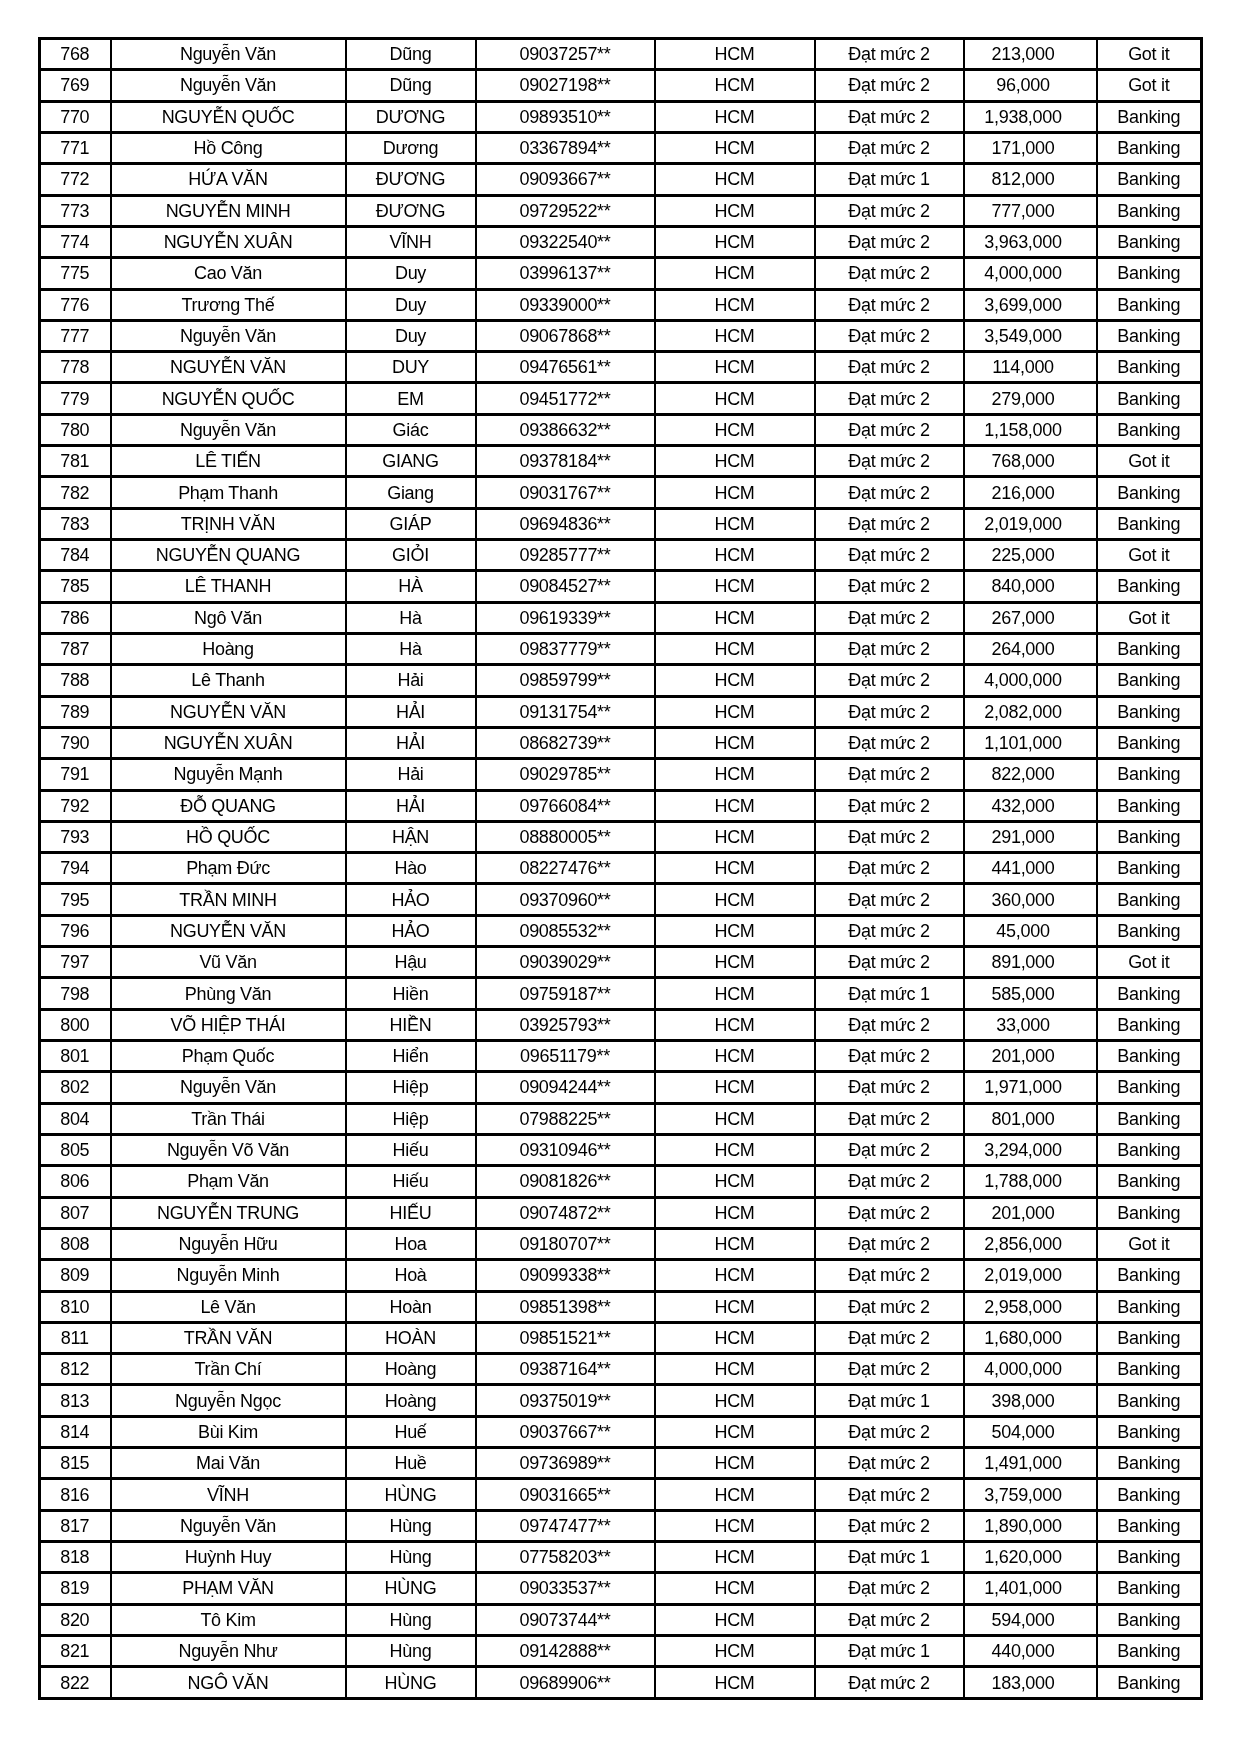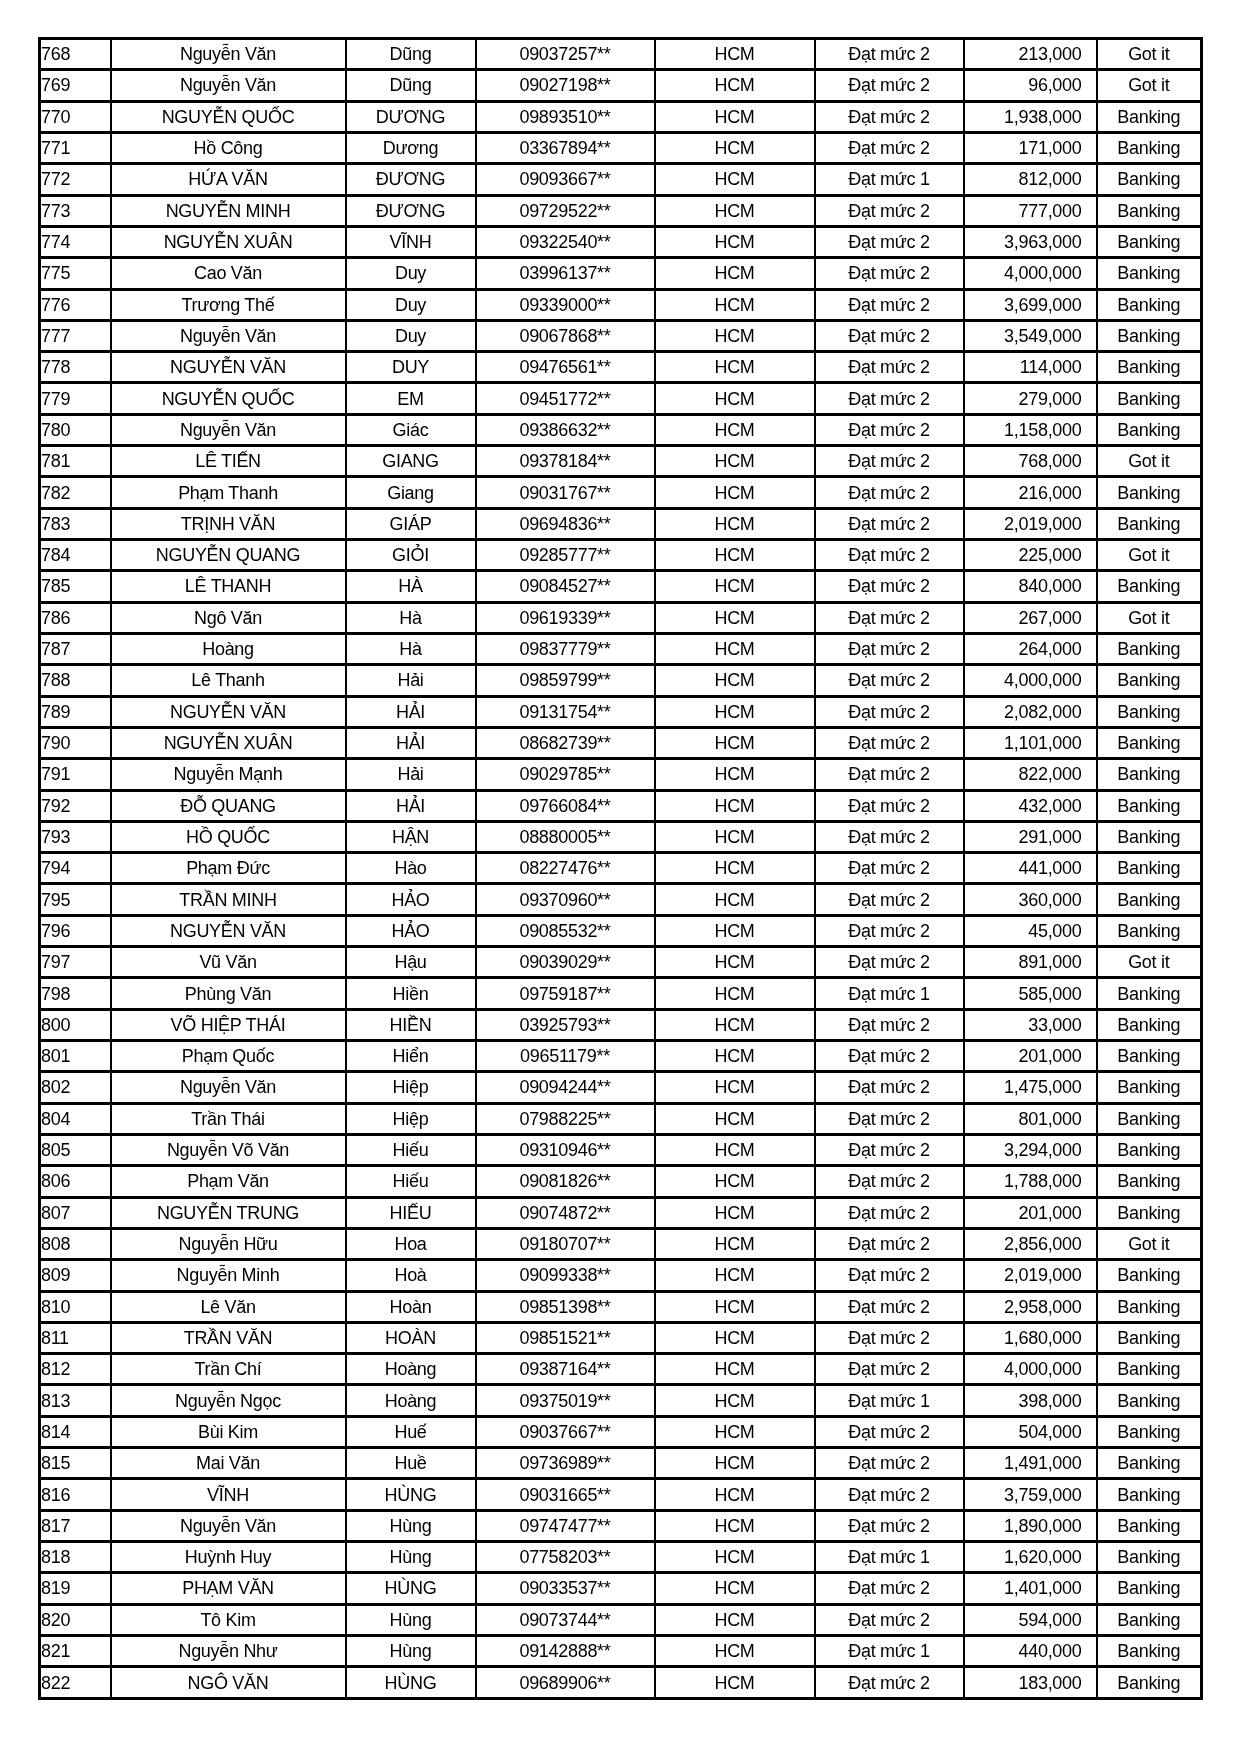--- a/index.html
+++ b/index.html
@@ -32,22 +32,22 @@
     line-height: 1;
     color: #000000;
     letter-spacing: -0.3px;
     white-space: nowrap;
     overflow: hidden;
     vertical-align: middle;
     text-align: center;
     padding: 0;
   }
   
-  .sheet-table td.col-stt        { text-align: left; padding-right: 1px; }
-  .sheet-table td.col-amount     { text-align: right; padding-right: 14px; }
+  .sheet-table td.col-stt        { text-align: center; padding-right: 1px; }
+  .sheet-table td.col-amount     { text-align: center; padding-right: 14px; }
 </style>
 </head>
 <body>
 
 <table class="sheet-table">
   <colgroup>
     <col style="width:71px">
     <col style="width:235px">
     <col style="width:130px">
     <col style="width:179px">
@@ -387,21 +387,21 @@
         <td class="col-amount">201,000</td>
         <td class="col-method">Banking</td>
       </tr>
       <tr>
         <td class="col-stt">802</td>
         <td class="col-surname">Nguyễn Văn</td>
         <td class="col-given_name">Hiệp</td>
         <td class="col-phone">09094244**</td>
         <td class="col-region">HCM</td>
         <td class="col-tier">Đạt mức 2</td>
-        <td class="col-amount">1,475,000</td>
+        <td class="col-amount">1,971,000</td>
         <td class="col-method">Banking</td>
       </tr>
       <tr>
         <td class="col-stt">804</td>
         <td class="col-surname">Trần Thái</td>
         <td class="col-given_name">Hiệp</td>
         <td class="col-phone">07988225**</td>
         <td class="col-region">HCM</td>
         <td class="col-tier">Đạt mức 2</td>
         <td class="col-amount">801,000</td>

